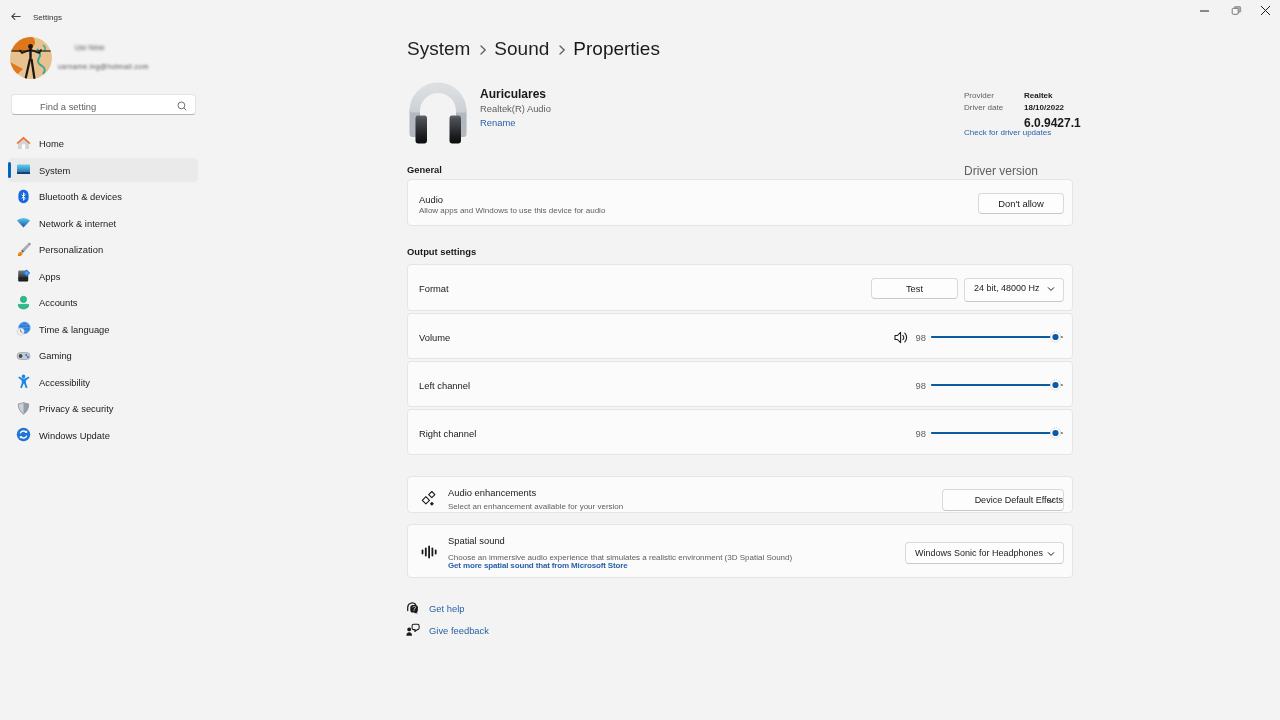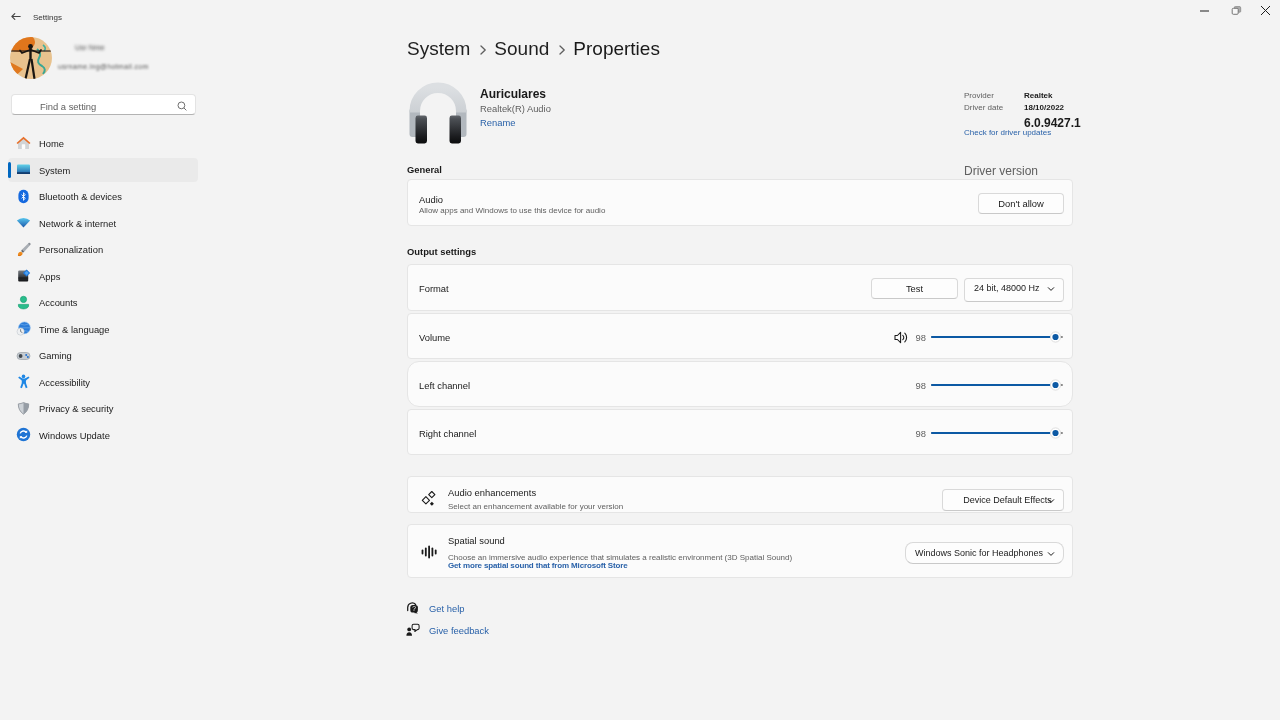--- a/index.html
+++ b/index.html
@@ -262,21 +262,21 @@
   </svg>
   <div class="gray" style="position:absolute;left:498px;top:17.5px;width:20px;text-align:right;font-size:9.4px;">98</div>
   <svg style="position:absolute;left:521px;top:16px" width="136" height="14" viewBox="0 0 136 14">
     <rect x="2" y="6" width="132" height="2" rx="1" fill="#8a8a8a"></rect>
     <rect x="2" y="6" width="121.5" height="2" rx="1" fill="#0c59a4"></rect>
     <circle cx="126.5" cy="7" r="5.1" fill="#ffffff" stroke="#dadada" stroke-width="0.9"></circle>
     <circle cx="126.5" cy="7" r="3.1" fill="#0c59a4"></circle>
   </svg>
 </div>
 
-<div class="card" style="top:361px;height:46px;border-radius:12px;">
+<div class="card" style="top:361px;height:46px;">
   <div class="ctitle" style="top:17.5px;">Left channel</div>
   <div class="gray" style="position:absolute;left:498px;top:17.5px;width:20px;text-align:right;font-size:9.4px;">98</div>
   <svg style="position:absolute;left:521px;top:16px" width="136" height="14" viewBox="0 0 136 14">
     <rect x="2" y="6" width="132" height="2" rx="1" fill="#8a8a8a"></rect>
     <rect x="2" y="6" width="121.5" height="2" rx="1" fill="#0c59a4"></rect>
     <circle cx="126.5" cy="7" r="5.1" fill="#ffffff" stroke="#dadada" stroke-width="0.9"></circle>
     <circle cx="126.5" cy="7" r="3.1" fill="#0c59a4"></circle>
   </svg>
 </div>
 
@@ -292,39 +292,39 @@
 </div>
 
 <div class="card" style="top:476px;height:37px;padding-left:8px;">
   <svg style="position:absolute;left:13px;top:14px" width="16" height="17" viewBox="0 0 16 17">
     <path d="M10.8 0.5 L13.9 3.6 L10.8 6.7 L7.7 3.6 Z" stroke="#1a1a1a" stroke-width="1.1" fill="none" stroke-linejoin="round"></path>
     <path d="M4.9 5.7 L8.5 9.3 L4.9 12.9 L1.3 9.3 Z" stroke="#1a1a1a" stroke-width="1.1" fill="none" stroke-linejoin="round"></path>
     <path d="M10.9 10.8 L12.9 12.8 L10.9 14.8 L8.9 12.8 Z" fill="#1a1a1a"></path>
   </svg>
   <div class="ctitle" style="left:40px;top:10px;">Audio enhancements</div>
   <div class="csub" style="left:40px;top:24.5px;">Select an enhancement available for your version</div>
-  <div class="btn" style="left:534px;top:12px;width:122px;height:22px;line-height:20px;text-align:center;padding-left:9px;font-size:9px;">Device Default Effects
+  <div class="btn" style="left:534px;top:12px;width:122px;height:22px;line-height:20px;text-align:right;padding-left:9px;font-size:9px;">Device Default Effects
     <svg style="position:absolute;right:8px;top:8px" width="8" height="6" viewBox="0 0 8 6">
         <path d="M1 1.4 L4 4.4 L7 1.4" stroke="#1a1a1a" stroke-width="1" fill="none"></path>
       </svg>
   </div>
 </div>
 
 <div class="card" style="top:524px;height:54px;">
   <svg style="position:absolute;left:13px;top:20px" width="16" height="14" viewBox="0 0 16 14">
     <rect x="0.6" y="4.6" width="1.8" height="4.8" rx="0.9" fill="#1a1a1a"></rect>
     <rect x="3.9" y="2.6" width="1.8" height="8.8" rx="0.9" fill="#1a1a1a"></rect>
     <rect x="7.2" y="0.6" width="1.8" height="12.8" rx="0.9" fill="#1a1a1a"></rect>
     <rect x="10.5" y="2.6" width="1.8" height="8.8" rx="0.9" fill="#1a1a1a"></rect>
     <rect x="13.8" y="4.6" width="1.8" height="4.8" rx="0.9" fill="#1a1a1a"></rect>
   </svg>
   <div class="ctitle" style="left:40px;top:10px;">Spatial sound</div>
   <div class="csub" style="left:40px;top:27.5px;">Choose an immersive audio experience that simulates a realistic environment (3D Spatial Sound)</div>
   <div class="blue" style="position:absolute;left:40px;top:36px;font-size:8px;font-weight:700;letter-spacing:-0.15px;">Get more spatial sound that from Microsoft Store</div>
-  <div class="btn" style="left:497px;top:17px;width:159px;height:22px;line-height:20px;text-align:left;padding-left:9px;font-size:9px;border-radius:8px;">Windows Sonic for Headphones
+  <div class="btn" style="left:497px;top:17px;width:159px;height:22px;line-height:20px;text-align:left;padding-left:9px;font-size:9px;">Windows Sonic for Headphones
     <svg style="position:absolute;right:8px;top:8px" width="8" height="6" viewBox="0 0 8 6">
         <path d="M1 1.4 L4 4.4 L7 1.4" stroke="#1a1a1a" stroke-width="1" fill="none"></path>
       </svg>
   </div>
 </div>
 
 <svg class="abs" style="left:406px;top:601px" width="13" height="13" viewBox="0 0 13 13">
   <path d="M1.7 9.6 V6.4 A4.5 4.5 0 0 1 9.6 3.5" stroke="#1a1a1a" stroke-width="1.25" fill="none" stroke-linecap="round"></path>
   <rect x="4.3" y="4" width="7.6" height="7.6" rx="2.6" fill="#1a1a1a"></rect>
   <path d="M9.8 10.6 L11.9 12.6 L7.8 11.9 Z" fill="#1a1a1a"></path>

